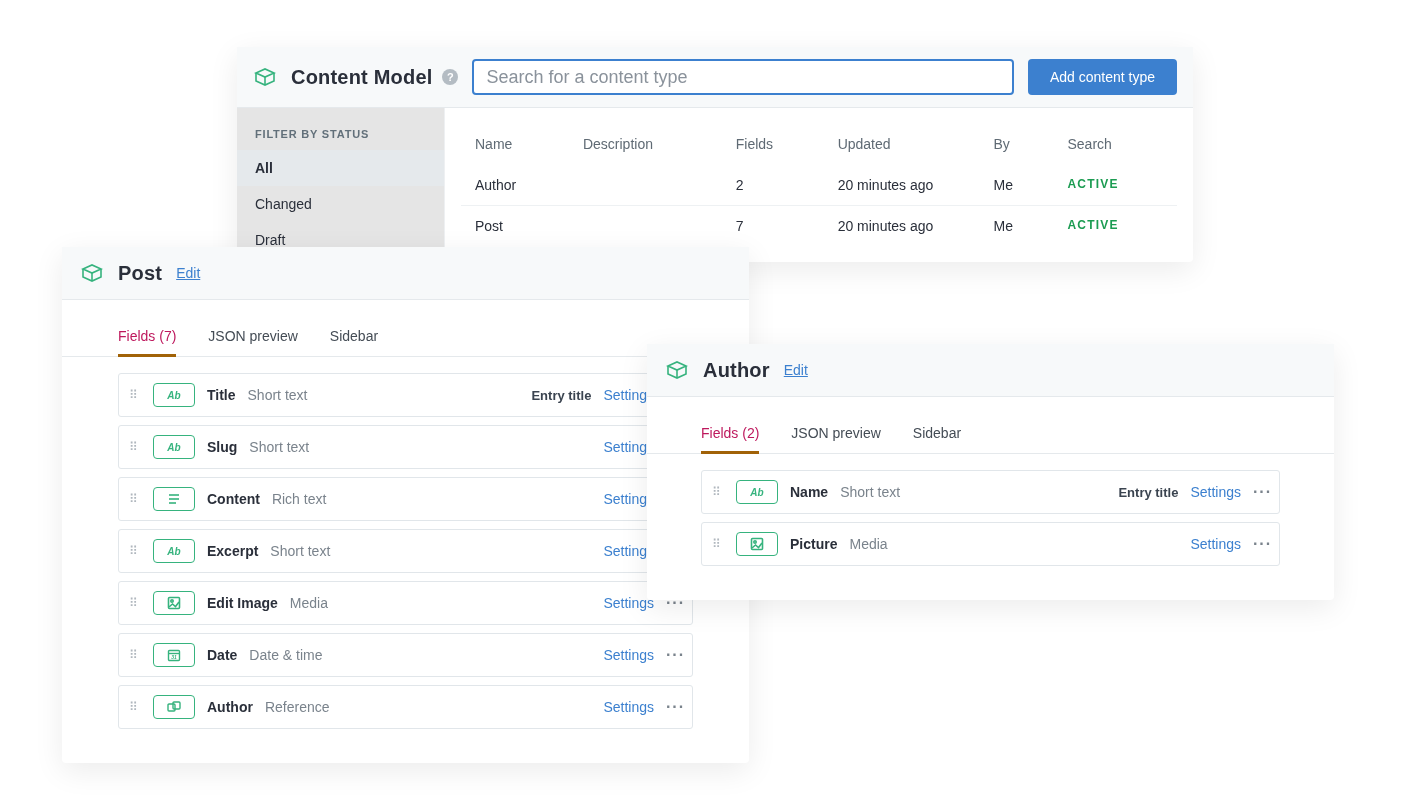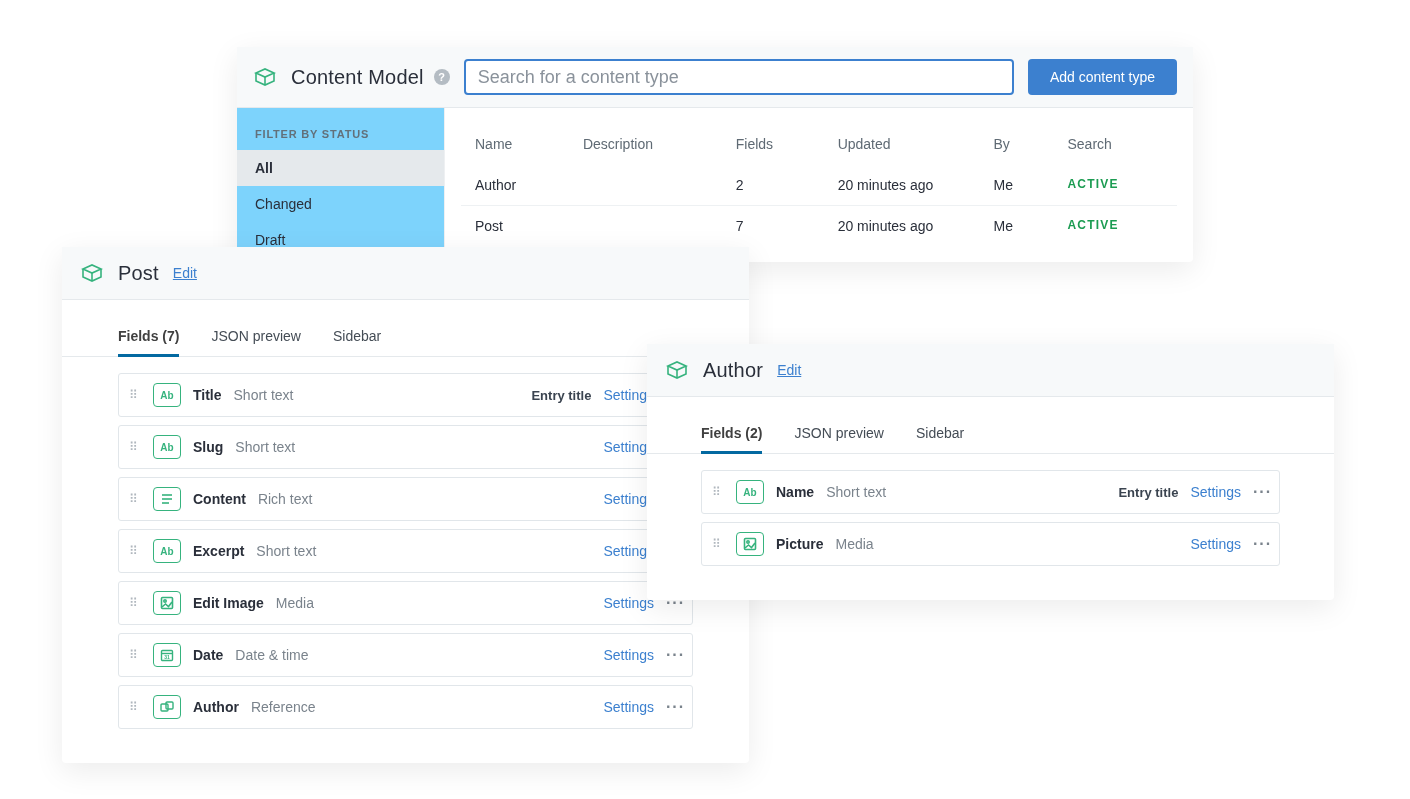--- a/index.html
+++ b/index.html
@@ -25,21 +25,21 @@
 
   .w-header {
     display: flex;
     align-items: center;
     padding: 12px 16px;
     background: #f7f9fa;
     border-bottom: 1px solid #e5e9ec;
     gap: 14px;
   }
   .box-icon { width: 24px; height: 24px; flex: 0 0 auto; }
-  .w-title { font-size: 20px; font-weight: 400; letter-spacing: .2px; }
+  .w-title { font-size: 20px; font-weight: 700; letter-spacing: .2px; }
   .help-icon {
     width: 16px; height: 16px; border-radius: 50%;
     background: #b4bcc3; color: #fff; font-size: 11px; font-weight: 700;
     display: inline-flex; align-items: center; justify-content: center;
     margin-left: -4px;
   }
 
   .search {
     flex: 1;
     height: 36px;
@@ -60,21 +60,21 @@
     background: #3c80cf;
     color: #fff;
     font-size: 14px;
     font-weight: 500;
     cursor: pointer;
   }
 
   .w-body { display: flex; }
   .sidebar {
     width: 208px;
-    background: #7dd3fc;
+    background: #e5e5e5;
     border-right: 1px solid #eef0f2;
     padding-top: 20px;
   }
   .filter-title {
     font-size: 11px;
     font-weight: 700;
     letter-spacing: .8px;
     color: #62707a;
     padding: 0 18px 10px 18px;
   }
@@ -132,23 +132,23 @@
     margin-top: 18px;
   }
   .tabs.narrow { padding: 0 54px; }
   .tab {
     font-size: 14px;
     padding: 10px 0;
     color: #444c55;
     cursor: pointer;
   }
   .tab.active {
-    font-weight: 700;
-    color: #404040;
-    border-bottom: 3px solid #0369a1;
+    font-weight: 400;
+    color: #be185d;
+    border-bottom: 3px solid #a16207;
     margin-bottom: -1px;
   }
 
   .field-list { padding: 16px 54px 26px 54px; }
   #w-post .field-list { padding-left: 56px; padding-right: 56px; }
   .field-row {
     display: flex;
     align-items: center;
     gap: 12px;
     height: 44px;
@@ -157,26 +157,27 @@
     padding: 0 10px 0 10px;
     margin-bottom: 8px;
     background: #fff;
   }
   .drag {
     width: 12px; color: #b0b7be; font-size: 12px; letter-spacing: 1px;
     cursor: grab;
     line-height: 4px;
   }
   .type-icon {
-    width: 28px; height: 24px;
+    width: 42px; height: 24px;
     border: 1.5px solid #36b37e;
     border-radius: 4px;
     display: flex; align-items: center; justify-content: center;
     font-size: 10px; font-weight: 700; color: #36b37e;
     flex: 0 0 auto;
+    font-style: italic;
   }
   .type-icon svg { stroke: #36b37e; }
   .f-name { font-size: 14px; font-weight: 700; }
   .f-type { font-size: 14px; color: #7a838c; }
   .spacer { flex: 1; }
   .f-tag  { font-size: 13px; font-weight: 600; color: #3b4450; }
   .settings { font-size: 14px; color: #3c80cf; cursor: pointer; }
   .more {
     width: 16px; color: #7a838c; font-size: 16px; font-weight: 700;
     letter-spacing: 1px; text-align: center; cursor: pointer;

